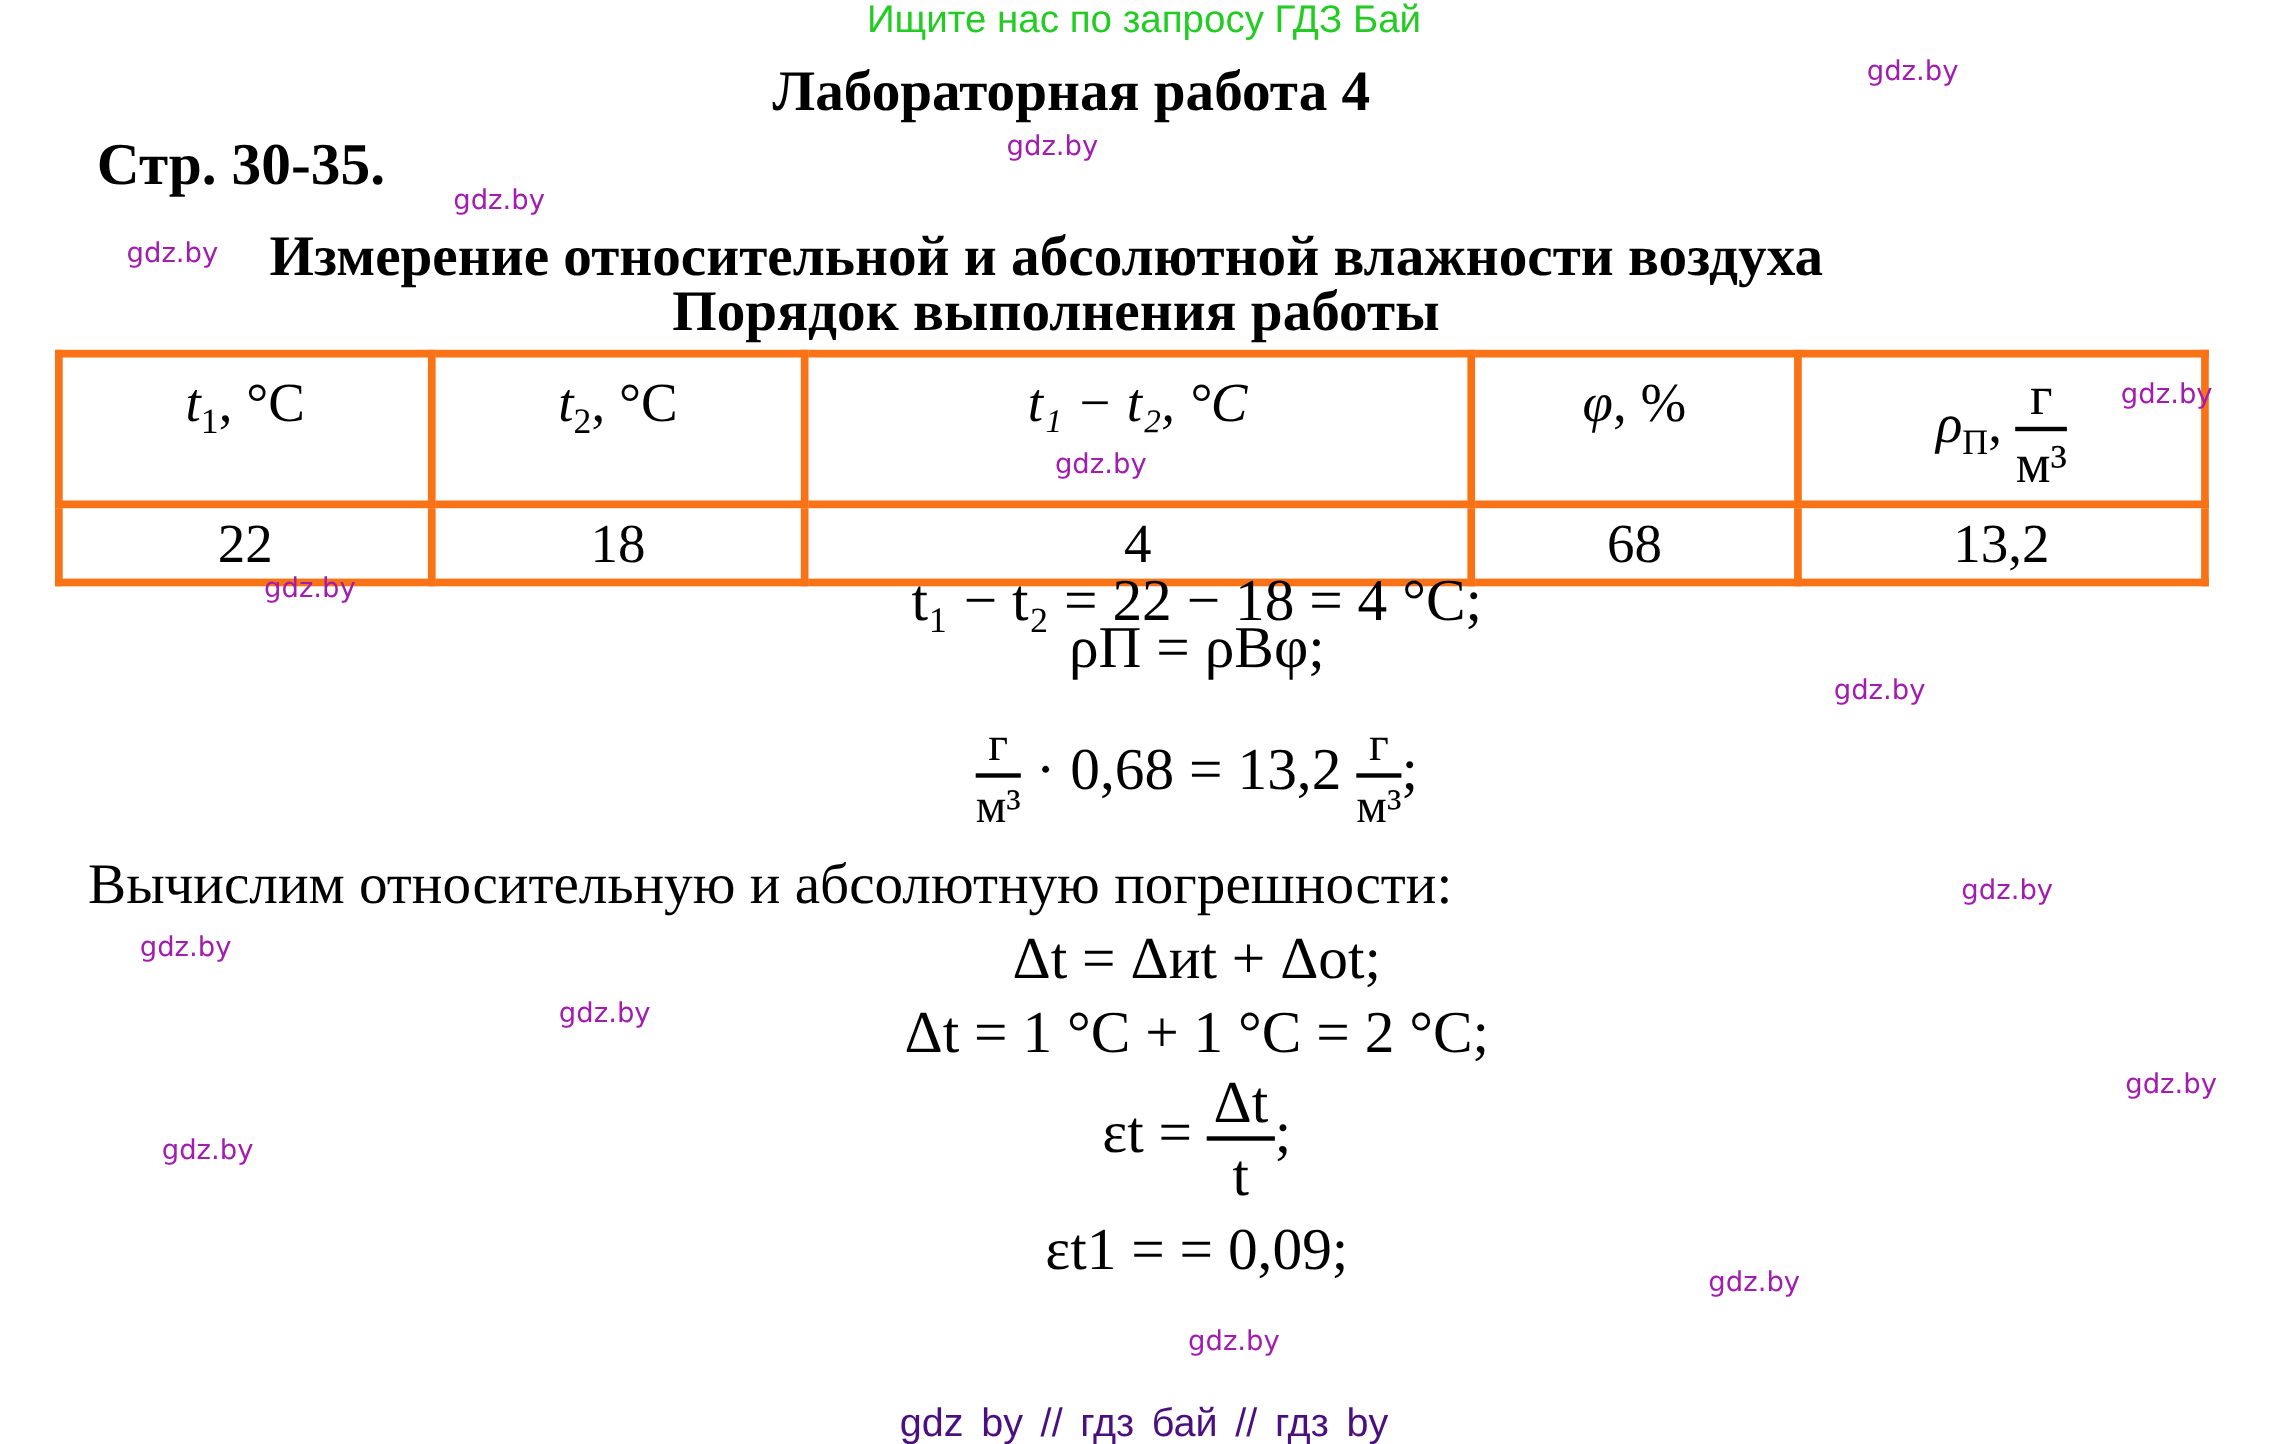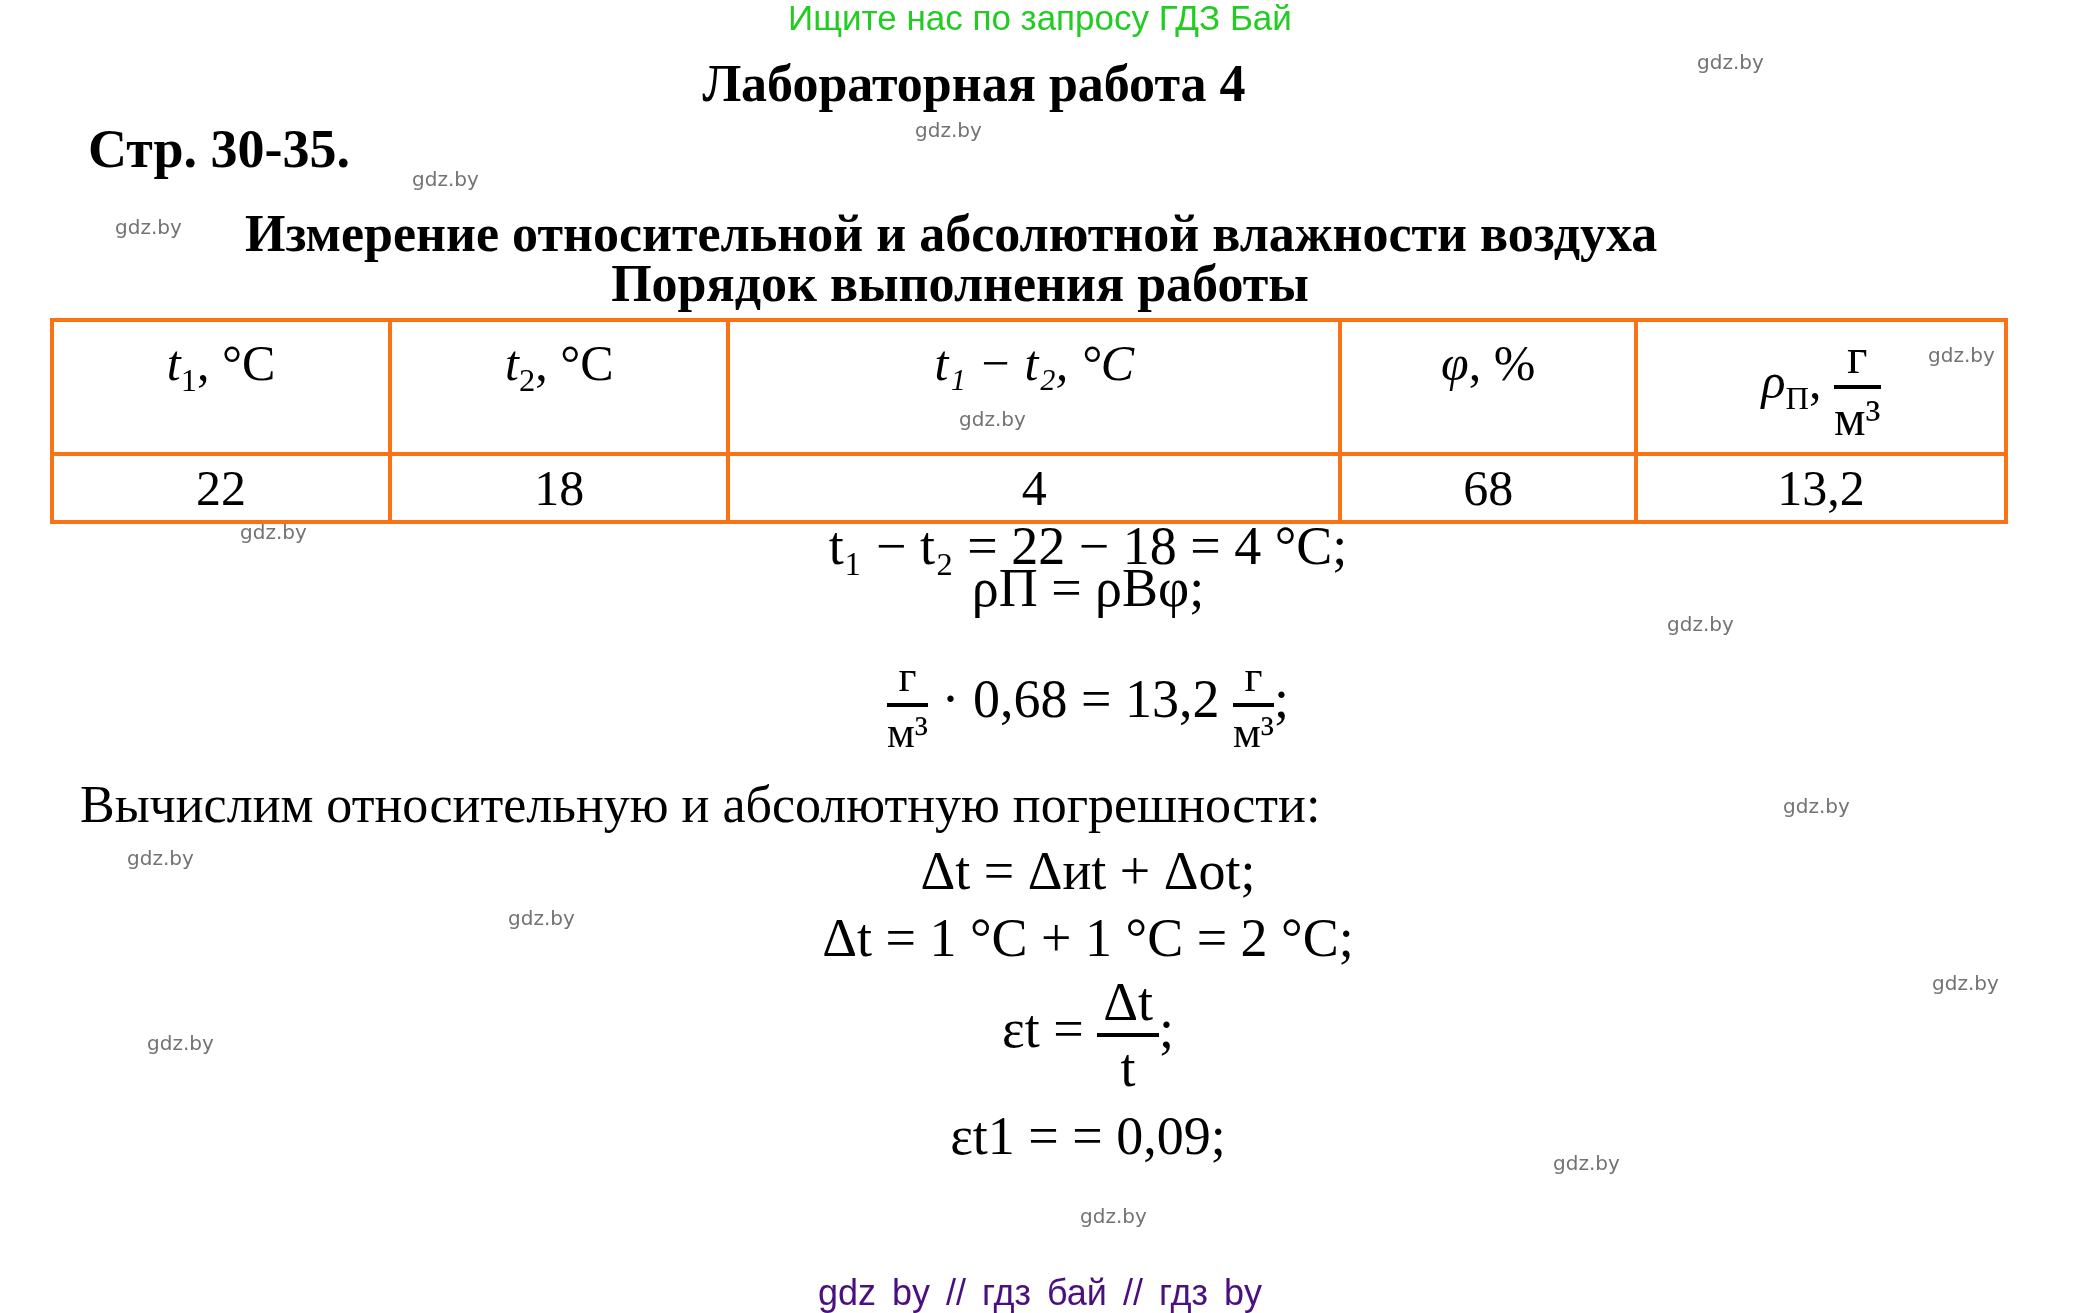--- a/index.html
+++ b/index.html
@@ -3,23 +3,23 @@
 <meta charset="utf-8">
 <style>
   html,body{margin:0;padding:0;background:#fff;}
   body{width:2080px;height:1313px;position:relative;overflow:hidden;font-family:"Liberation Serif",serif;color:#000;}
   .abs{position:absolute;}
   .green{color:#22cc22;font-family:"Liberation Sans",sans-serif;font-size:35px;left:0;width:2080px;text-align:center;top:-2px;}
   .title{font-weight:bold;font-size:52px;left:0;width:1948px;text-align:center;top:54px;}
   .pages{font-weight:bold;font-size:54px;left:88px;top:118px;}
   .heading{font-weight:bold;font-size:52px;left:245px;top:204px;white-space:nowrap;}
   .order{font-weight:bold;font-size:52px;left:0;width:1920px;text-align:center;top:254px;}
-  .wm{font-family:"DejaVu Sans",sans-serif;font-size:20px;color:#737373;white-space:nowrap;}
+  .wm{font-family:"DejaVu Sans",sans-serif;font-size:25px;color:#a21caf;white-space:nowrap;}
   table.data{position:absolute;left:50px;top:318px;width:1958px;border-collapse:collapse;font-size:50px;}
-  table.data td{border:4px solid #f97316;text-align:center;padding:0;}
+  table.data td{border:7px solid #f97316;text-align:center;padding:0;}
   table.data tr.head td{height:118px;vertical-align:top;padding-top:12px;}
   table.data tr.vals td{height:64px;}
   .m{font-style:italic;}
   sub{font-size:0.65em;}
   .frac{display:inline-flex;flex-direction:column;align-items:center;vertical-align:middle;line-height:1;}
   .frac .num{padding:0 6px;}
   .frac .bar{height:4px;background:#000;width:100%;margin:4px 0;}
   .eq{position:absolute;left:0;width:2080px;text-align:center;font-size:54px;white-space:nowrap;padding-left:48px;}
   .para{font-size:52px;left:80px;top:775px;}
   .footer{color:#4b1080;font-family:"Liberation Sans",sans-serif;font-size:36px;left:0;width:2080px;text-align:center;top:1272px;word-spacing:6px;}

